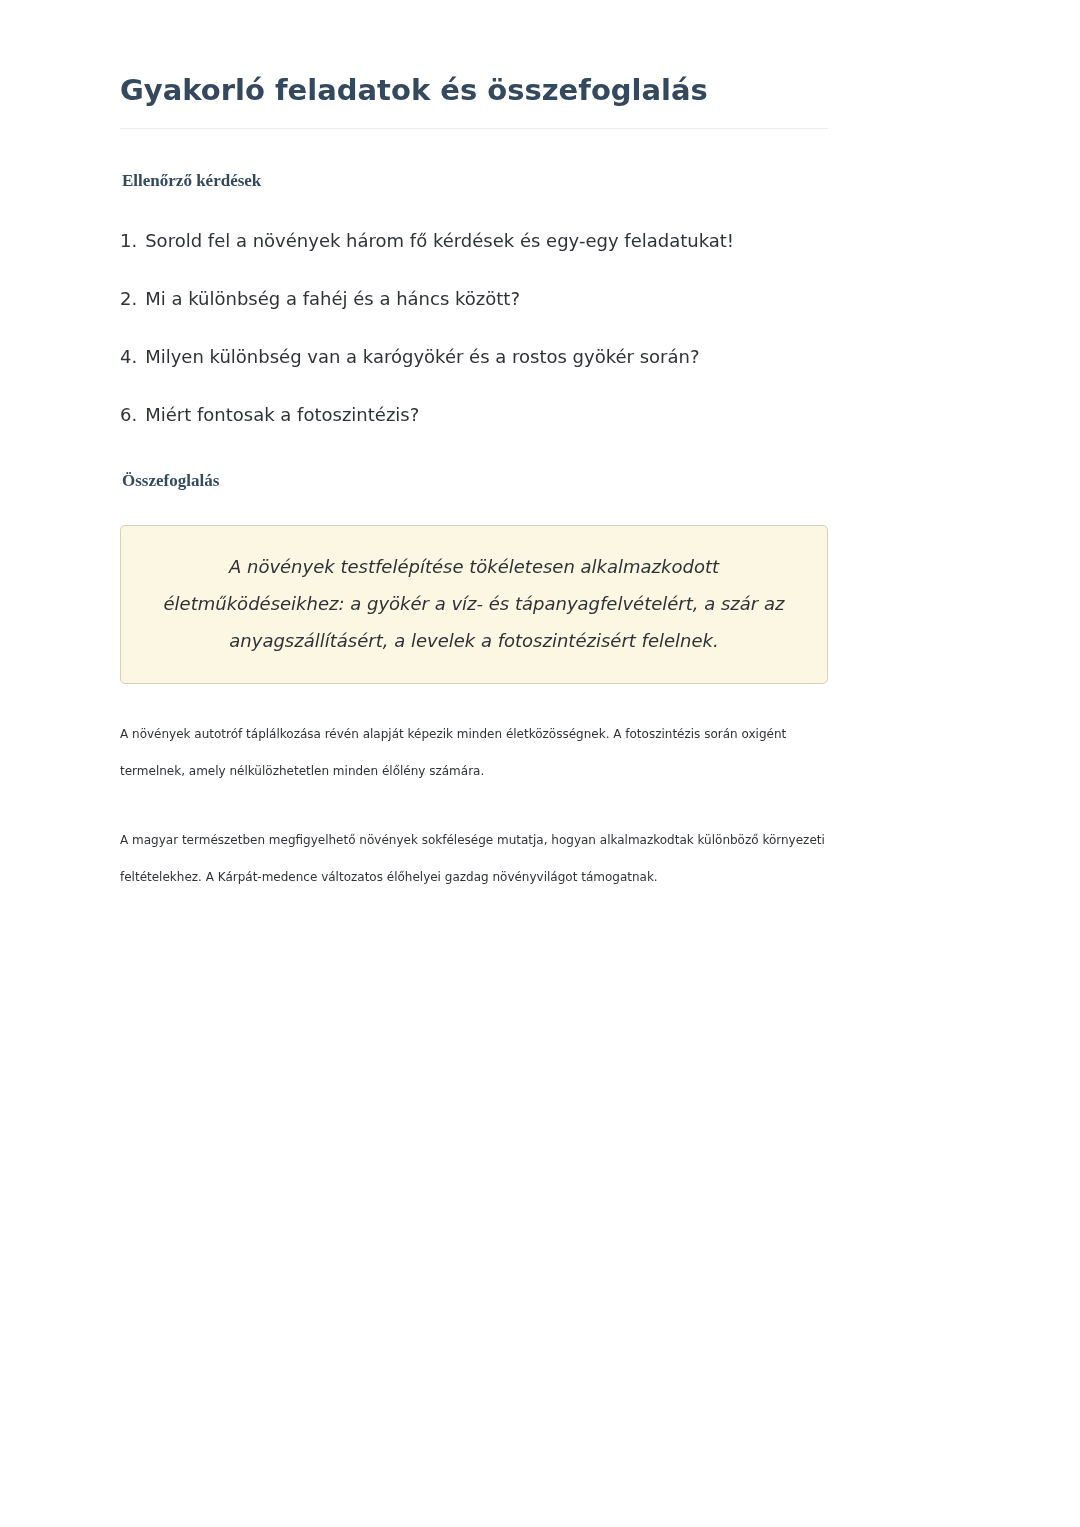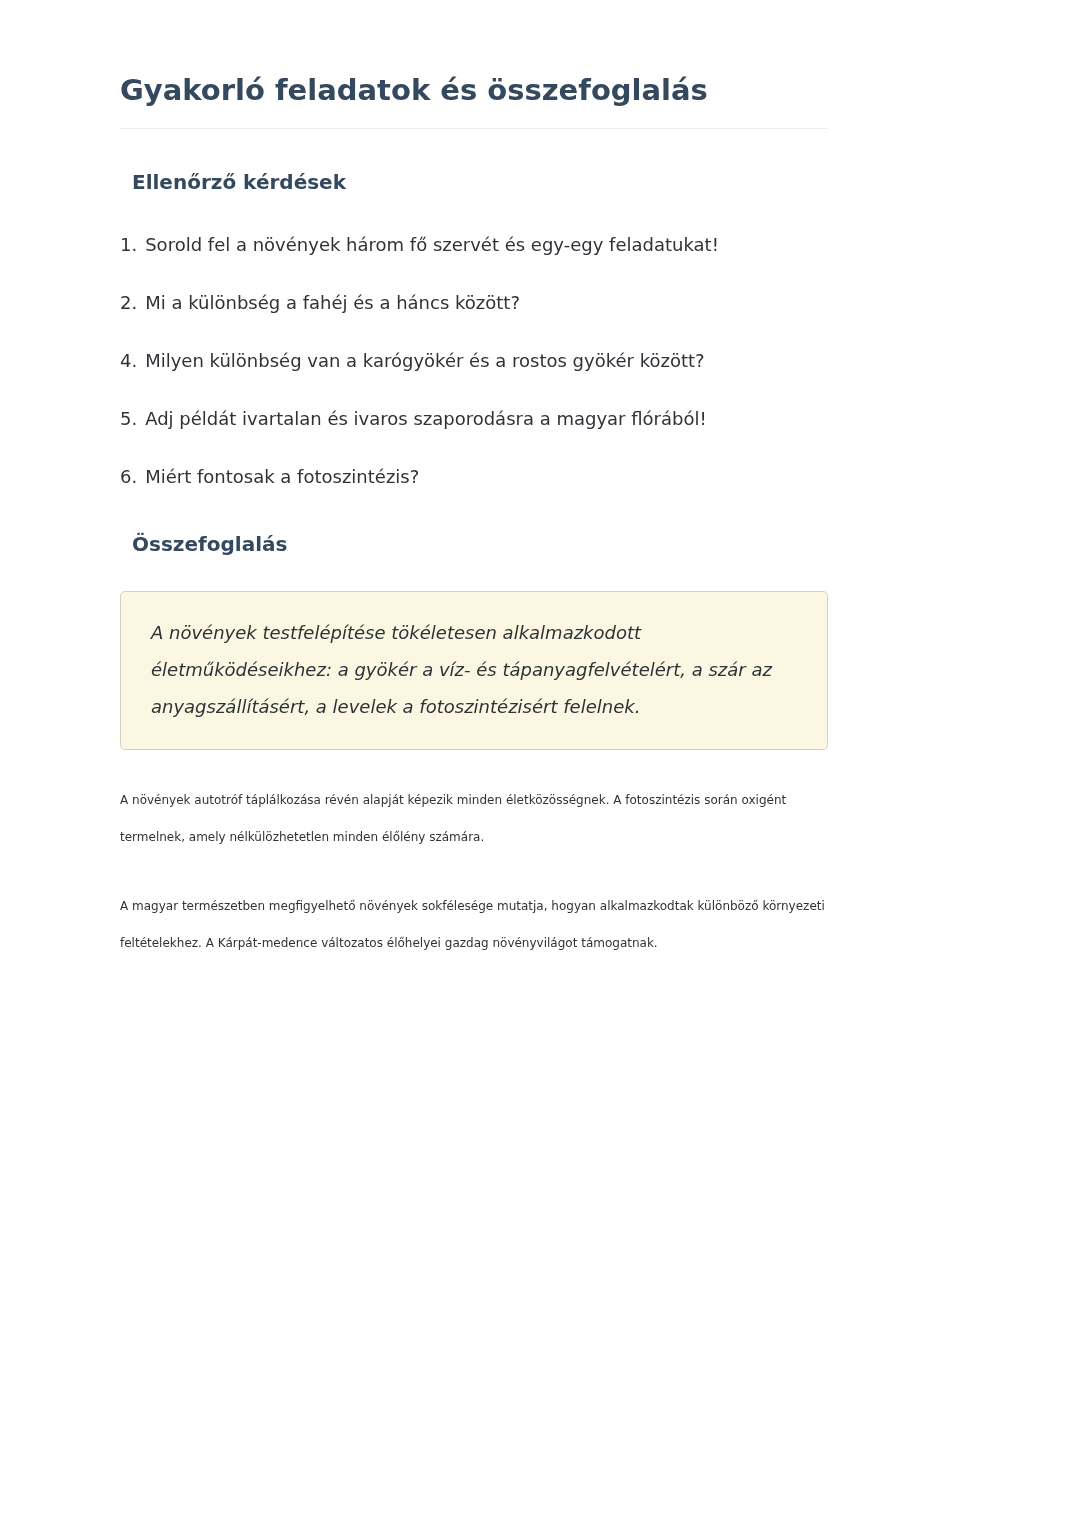--- a/index.html
+++ b/index.html
@@ -27,25 +27,26 @@
   h1.doc-title{
     margin:0;
     padding:0 0 19px 0;
     font-size:29px;
     line-height:1.26;
     font-weight:700;
     color:var(--heading);
     border-bottom:1px solid var(--divider);
   }
   h2.section-heading{
-    margin:41px 0 0 12px;
-    font-size:20px;
+    margin:41px 0 0 2px;
+    font-size:17px;
     line-height:1.25;
     font-weight:700;
     color:var(--heading);
+    font-family:Liberation Serif, serif;
   }
   ol.question-list{
     list-style:none;
     margin:36px 0 0 0;
     padding:0;
   }
   ol.question-list li{
     margin:0 0 30px 0;
     font-size:18px;
     line-height:28px;
@@ -59,54 +60,52 @@
     border:1px solid var(--highlight-border);
     border-radius:5px;
     padding:22px 30px 24px 30px;
   }
   .callout p{
     margin:0;
     font-style:italic;
     font-size:18px;
     line-height:37px;
     color:#2e3236;
+    text-align:center;
   }
   p.body-paragraph{
     margin:32px 0 0 0;
     font-size:12px;
     line-height:37px;
     color:var(--body-text);
   }
 </style>
 </head>
 <body>
 
 <div class="page">
 
   <h1 class="doc-title">Gyakorló feladatok és összefoglalás</h1>
 
   <h2 class="section-heading">Ellenőrző kérdések</h2>
 
   <ol class="question-list">
     <li>
-      <span class="q-num">1.</span><span class="q-text">Sorold fel a növények három fő szervét és egy-egy feladatukat!</span>
+      <span class="q-num">1.</span><span class="q-text">Sorold fel a növények három fő kérdések és egy-egy feladatukat!</span>
     </li>
 
     <li>
       <span class="q-num">2.</span><span class="q-text">Mi a különbség a fahéj és a háncs között?</span>
     </li>
 
 
     <li>
-      <span class="q-num">4.</span><span class="q-text">Milyen különbség van a karógyökér és a rostos gyökér között?</span>
+      <span class="q-num">4.</span><span class="q-text">Milyen különbség van a karógyökér és a rostos gyökér során?</span>
     </li>
 
-    <li>
-      <span class="q-num">5.</span><span class="q-text">Adj példát ivartalan és ivaros szaporodásra a magyar flórából!</span>
-    </li>
 
     <li>
       <span class="q-num">6.</span><span class="q-text">Miért fontosak a fotoszintézis?</span>
     </li>
 
   </ol>
 
   <h2 class="section-heading">Összefoglalás</h2>
 
   <div class="callout">

